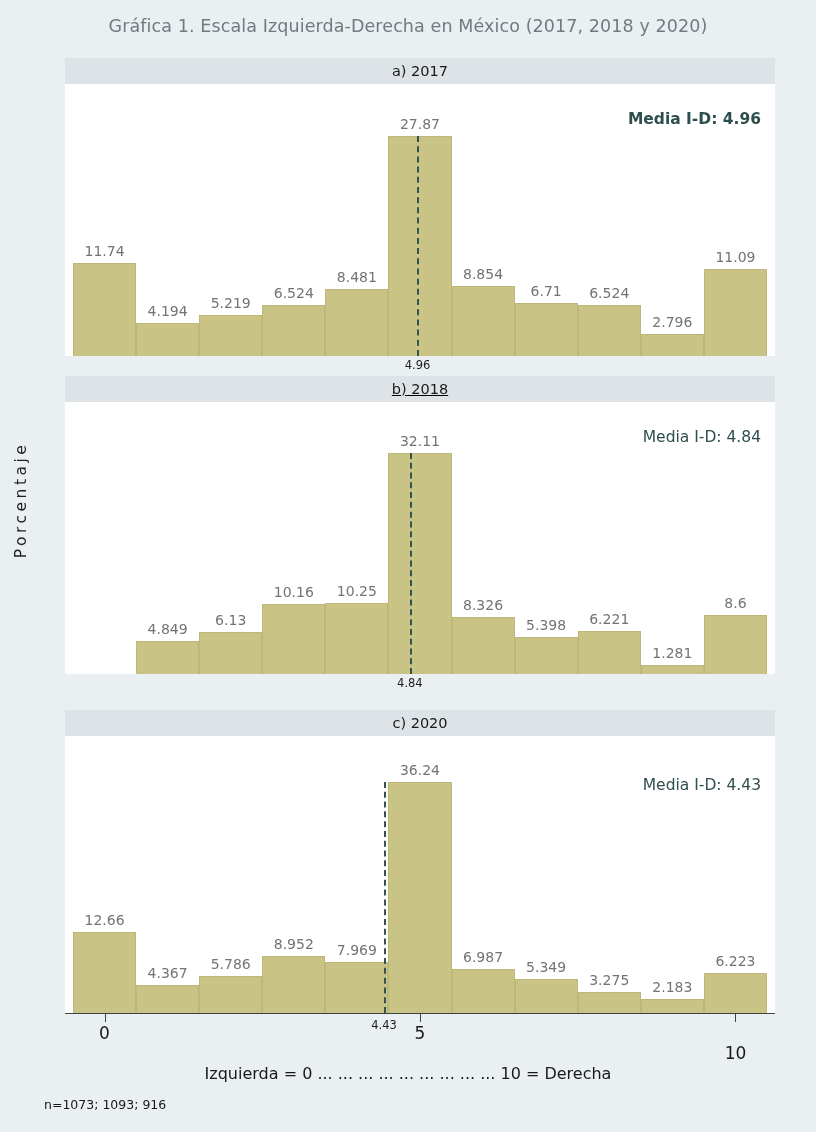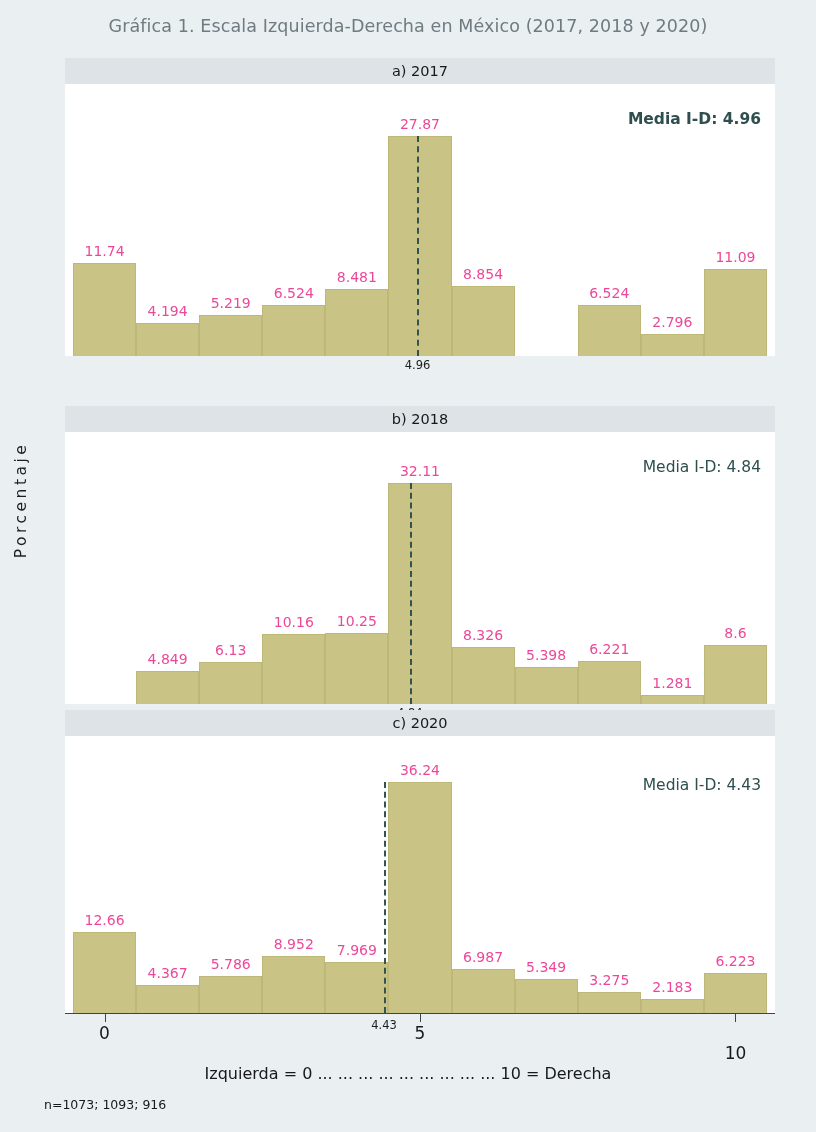--- a/index.html
+++ b/index.html
@@ -68,21 +68,21 @@
     background: #c9c485;
     border: 1px solid #bdb877;
     border-bottom: none;
   }
   .bar-label {
     position: absolute;
     left: 50%;
     transform: translateX(-50%);
     white-space: nowrap;
     font-size: 14px;
-    color: #ec4899;
+    color: #737373;
   }
   .mean-line {
     position: absolute;
     top: 0; bottom: 0;
     width: 0;
     border-left: 2.5px dashed #33534f;
   }
   .mean-tick-label {
     position: absolute;
     transform: translateX(-50%);
@@ -173,41 +173,45 @@
             <div class="bar-label" style="bottom: 70.8647px;">8.481</div>
           </div>
           <div class="bar-slot" style="left: 315.455px; width: 63.0909px; height: 272px;">
             <div class="bar" style="height: 219.729px;"></div>
             <div class="bar-label" style="bottom: 223.729px;">27.87</div>
           </div>
           <div class="bar-slot" style="left: 378.545px; width: 63.0909px; height: 272px;">
             <div class="bar" style="height: 69.8054px;"></div>
             <div class="bar-label" style="bottom: 73.8054px;">8.854</div>
           </div>
+          <div class="bar-slot" style="left: 441.636px; width: 63.0909px; height: 272px;">
+            <div class="bar" style="height: 52.902px;"></div>
+            <div class="bar-label" style="bottom: 56.902px;">6.71</div>
+          </div>
           <div class="bar-slot" style="left: 504.727px; width: 63.0909px; height: 272px;">
             <div class="bar" style="height: 51.4356px;"></div>
             <div class="bar-label" style="bottom: 55.4356px;">6.524</div>
           </div>
           <div class="bar-slot" style="left: 567.818px; width: 63.0909px; height: 272px;">
             <div class="bar" style="height: 22.0438px;"></div>
             <div class="bar-label" style="bottom: 26.0438px;">2.796</div>
           </div>
           <div class="bar-slot" style="left: 630.909px; width: 63.0909px; height: 272px;">
             <div class="bar" style="height: 87.4342px;"></div>
             <div class="bar-label" style="bottom: 91.4342px;">11.09</div>
           </div>
           <div class="mean-line" style="left: 344.476px; top: 52.2713px;"></div>
         </div>
     </div>
     <div class="mean-tick-wrap" style="position:relative;height:18px;">
       <span class="mean-tick-label" style="top: 2px; left: 352.476px;">4.96</span>
     </div>
   </div>
 
-  <div class="panel" id="panel-1" style="top:406px;">
+  <div class="panel" id="panel-1" style="top:376px;text-decoration:underline;">
     <div class="strip">
       <span>b) 2018</span>
     </div>
     <div class="plot" id="plot-1" style="height:272px;">
       <div class="media-text" style="top:26px;">Media I-D: 4.84</div>
       <div class="bars">
           <div class="bar-slot" style="left: 63.0909px; width: 63.0909px; height: 272px;">
             <div class="bar" style="height: 33.3906px;"></div>
             <div class="bar-label" style="bottom: 37.3906px;">4.849</div>
           </div>

